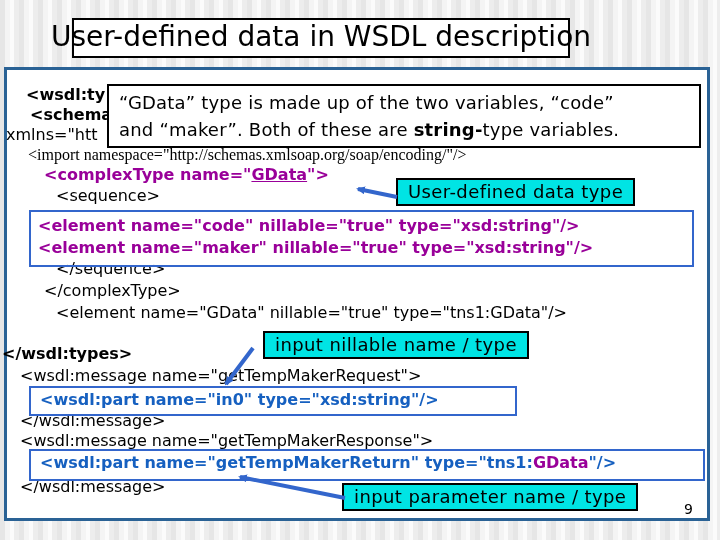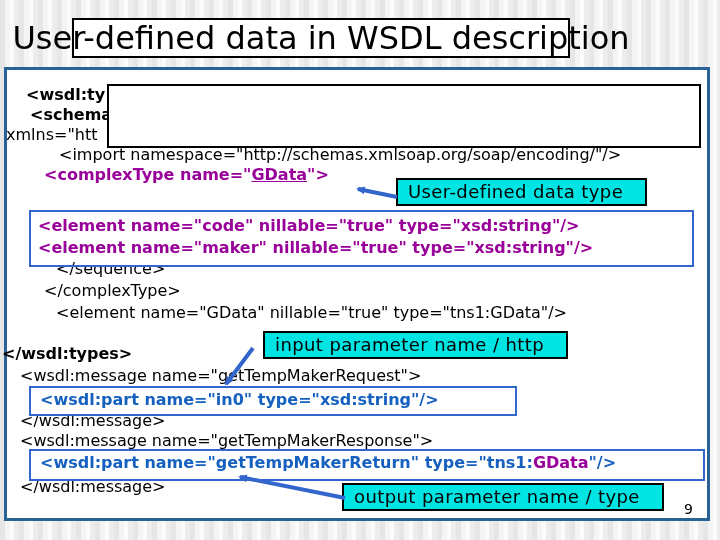--- a/index.html
+++ b/index.html
@@ -4,51 +4,51 @@
 <style>
   html,body{margin:0;padding:0;background:#888;}
   .slide{
     position:relative;width:720px;height:540px;overflow:hidden;
     background:repeating-linear-gradient(90deg,#e6e6e6 0 5px,#f4f4f4 5px 10px,#fbfbfb 10px 14px,#ededed 14px 19px);
     font-family:"DejaVu Sans","Liberation Sans",sans-serif;
   }
   .title-box{
     position:absolute;left:72px;top:18px;width:494px;height:36px;
     background:#ffffff;border:2px solid #000;
-    display:flex;align-items:center;justify-content:center;
-    font-size:32px;color:#000;white-space:nowrap;
+    display:flex;align-items:flex-start;justify-content:center;
+    font-size:28px;color:#000;white-space:nowrap;
   }
   .frame{
     position:absolute;left:4px;top:67px;width:700px;height:448px;
     background:#ffffff;border:3px solid #2a6295;
   }
   .code{position:absolute;font-size:16px;color:#000;white-space:pre;line-height:20px;}
   .b{font-weight:bold;}
   .mg{color:#990099;font-weight:bold;}
   .bl{color:#1660c0;font-weight:bold;}
   .ul{text-decoration:underline;}
   .bluebox{position:absolute;border:2px solid #3366cc;background:transparent;}
   .note{
     position:absolute;left:107px;top:84px;width:570px;height:54px;
     background:#ffffff;border:2px solid #000;
     font-size:18px;color:#000;padding:3px 10px;line-height:27px;
     letter-spacing:0.2px;white-space:nowrap;
   }
   .cyan{
     position:absolute;background:#00e4e4;border:2px solid #000;
-    font-size:18px;color:#000;padding:1px 22px 2px 10px;
+    font-size:18px;color:#000;padding:1px 10px 2px 10px;
     letter-spacing:0.4px;white-space:nowrap;
   }
   .pagenum{position:absolute;left:684px;top:501px;font-size:14px;color:#000;}
   .arrows{position:absolute;left:0;top:0;width:720px;height:540px;pointer-events:none;}
   
   .l-types-open{left:26px;top:85px;}
   .l-schema{left:30px;top:105px;font-weight:bold;}
   .l-xmlns{left:6px;top:125px;}
-  .l-import{left:59px;top:145px;}
+  .l-import{left:28px;top:145px;font-family:Liberation Serif, serif;}
   .l-complex{left:44px;top:165px;}
   .l-seq-open{left:56px;top:186px;}
   .l-el-code{left:38px;top:216px;}
   .l-el-maker{left:38px;top:238px;}
   .l-seq-close{left:56px;top:259px;}
   .l-complex-close{left:44px;top:281px;}
   .l-el-gdata{left:56px;top:303px;}
   .l-schema-close{left:30px;top:324px;}
   .l-types-close{left:2px;top:344px;}
   .l-msg-req{left:20px;top:366px;}
@@ -73,43 +73,46 @@
     <span>User-defined data in WSDL description</span>
   </div>
 
   <div class="frame"></div>
 
   <div class="code b l-types-open">&lt;wsdl:ty</div>
   <div class="code l-schema">&lt;schema</div>
   <div class="code l-xmlns">xmlns="htt</div>
   <div class="code l-import">&lt;import namespace="http://schemas.xmlsoap.org/soap/encoding/"/&gt;</div>
   <div class="code mg l-complex"><span>&lt;complexType name="</span><span class="ul">GData</span><span>"&gt;</span></div>
+  <div class="code l-seq-open">&lt;sequence&gt;</div>
   <div class="code mg l-el-code">&lt;element name="code" nillable="true" type="xsd:string"/&gt;</div>
   <div class="code mg l-el-maker">&lt;element name="maker" nillable="true" type="xsd:string"/&gt;</div>
   <div class="code l-seq-close">&lt;/sequence&gt;</div>
   <div class="code l-complex-close">&lt;/complexType&gt;</div>
   <div class="code l-el-gdata">&lt;element name="GData" nillable="true" type="tns1:GData"/&gt;</div>
   <div class="code b l-types-close">&lt;/wsdl:types&gt;</div>
   <div class="code l-msg-req">&lt;wsdl:message name="getTempMakerRequest"&gt;</div>
   <div class="code bl l-part-in0">&lt;wsdl:part name="in0" type="xsd:string"/&gt;</div>
   <div class="code l-msg-close1">&lt;/wsdl:message&gt;</div>
   <div class="code l-msg-resp">&lt;wsdl:message name="getTempMakerResponse"&gt;</div>
   <div class="code bl l-part-ret"><span>&lt;wsdl:part name="getTempMakerReturn" type="tns1:</span><span class="mg">GData</span><span>"/&gt;</span></div>
   <div class="code l-msg-close2">&lt;/wsdl:message&gt;</div>
 
   <div class="bluebox box-elements"></div>
   <div class="bluebox box-part-in0"></div>
   <div class="bluebox box-part-ret"></div>
 
   <div class="note">
+    <div>“GData” type is made up of the two variables, “code”</div>
+    <div><span>and “maker”. Both of these are </span><span class="b">string-</span><span>type variables.</span></div>
   </div>
 
   <div class="cyan c-user-type">User-defined data type</div>
-  <div class="cyan c-input">input parameter name / http</div>
-  <div class="cyan c-output">output parameter name / type</div>
+  <div class="cyan c-input">input nillable name / type</div>
+  <div class="cyan c-output">input parameter name / type</div>
 
   <svg class="arrows" viewBox="0 0 720 540" xmlns="http://www.w3.org/2000/svg">
     <defs>
       <marker id="ah" markerWidth="9" markerHeight="8" refX="7" refY="4" orient="auto" markerUnits="userSpaceOnUse">
         <path d="M0,4 L9,0 L9,8 z" fill="#3366cc" transform="rotate(180 4.5 4)"></path>
       </marker>
     </defs>
     <line x1="397" y1="197" x2="358" y2="189" stroke="#3366cc" stroke-width="4" marker-end="url(#ah)"></line>
     <line x1="253" y1="348" x2="226" y2="384" stroke="#3366cc" stroke-width="4" marker-end="url(#ah)"></line>
     <line x1="345" y1="498" x2="240" y2="477" stroke="#3366cc" stroke-width="4" marker-end="url(#ah)"></line>

